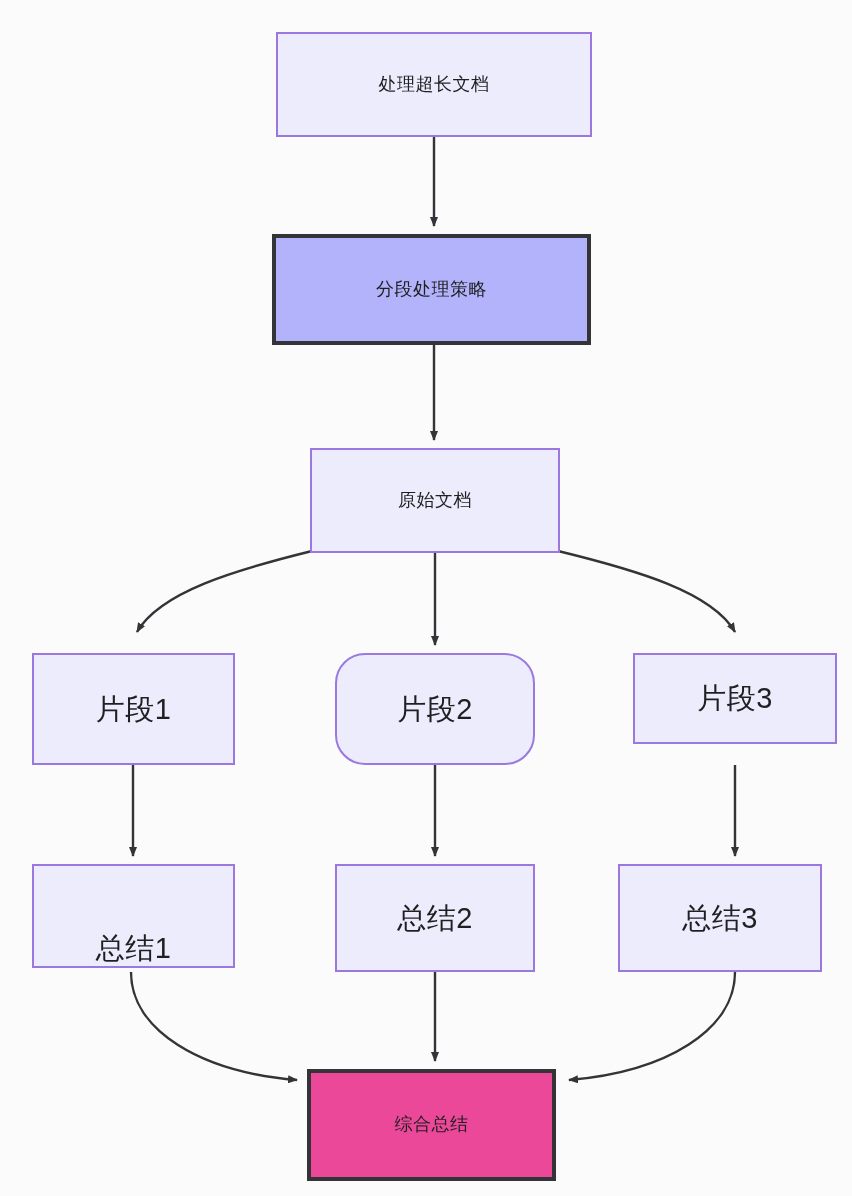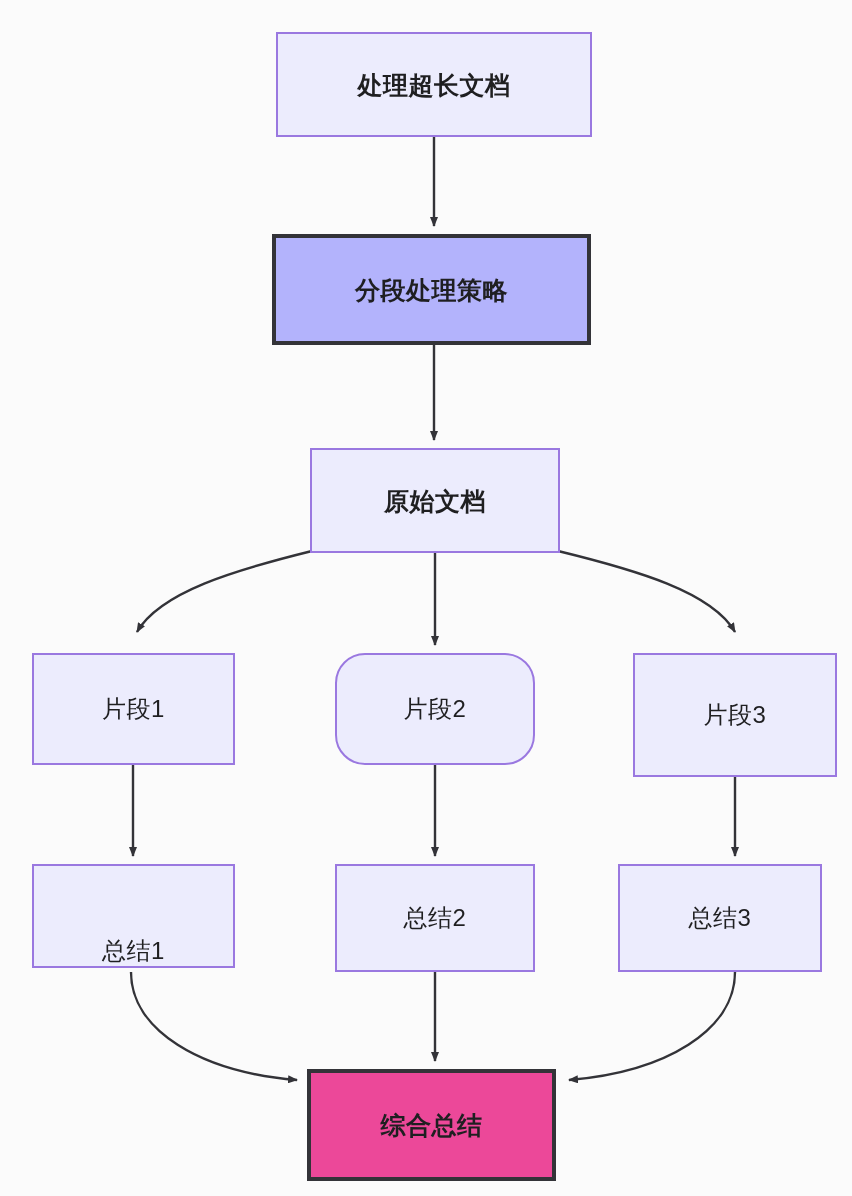--- a/index.html
+++ b/index.html
@@ -54,28 +54,28 @@
     display: block;
     line-height: 1.2;
     white-space: nowrap;
   }
   
   #node-long-doc    { left: 276px; top: 32px;   width: 316px; height: 105px; }
   #node-strategy    { left: 272px; top: 234px;  width: 319px; height: 111px; }
   #node-source-doc  { left: 310px; top: 448px;  width: 250px; height: 105px; }
   #node-chunk-1     { left: 32px;  top: 653px;  width: 203px; height: 112px; }
   #node-chunk-2     { left: 335px; top: 653px;  width: 200px; height: 112px; border-radius: 30px; }
-  #node-chunk-3     { left: 633px; top: 653px;  width: 204px; height: 124px; }
+  #node-chunk-3     { left: 633px; top: 653px;  width: 204px; height: 91px; }
   #node-summary-1   { left: 32px;  top: 864px;  width: 203px; height: 104px; align-items: flex-end; }
   #node-summary-2   { left: 335px; top: 864px;  width: 200px; height: 108px; }
   #node-summary-3   { left: 618px; top: 864px;  width: 204px; height: 108px; }
   #node-final       { left: 307px; top: 1069px; width: 249px; height: 112px; }
 
-  .fs-24 { font-size: 24px; }
-  .fs-25 { font-size: 25px; font-weight: bold; }
+  .fs-24 { font-size: 29px; }
+  .fs-25 { font-size: 18px; }
 </style>
 </head>
 <body>
 
 <div id="diagram-canvas">
 
   <svg id="edge-layer" viewBox="0 0 852 1196" width="852" height="1196" xmlns="http://www.w3.org/2000/svg">
     <defs>
       <marker id="arrowhead" markerWidth="10" markerHeight="8" refX="9" refY="4" orient="auto" markerUnits="userSpaceOnUse">
         <path d="M0,0 L10,4 L0,8 z" fill="#333338"></path>

